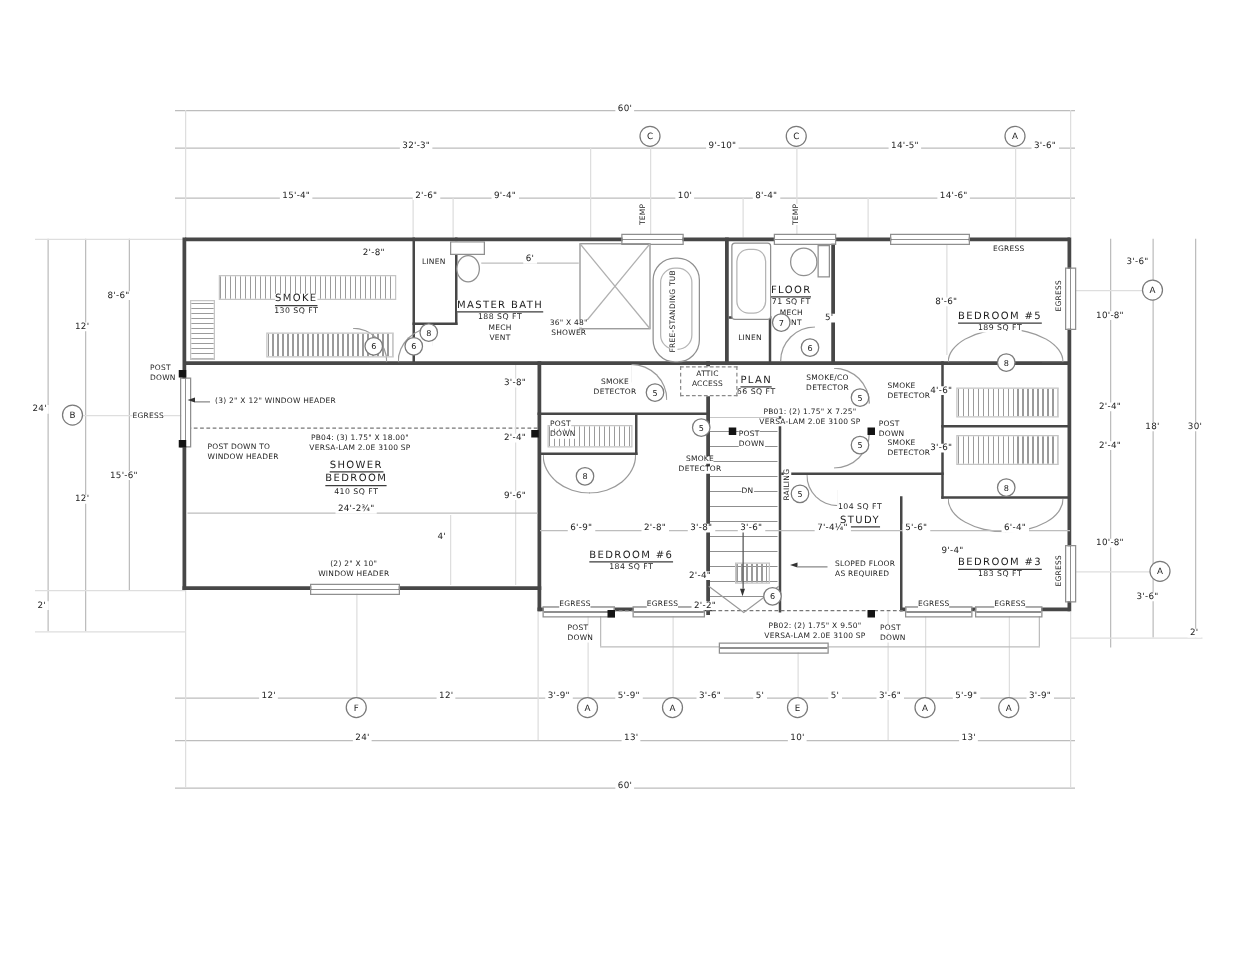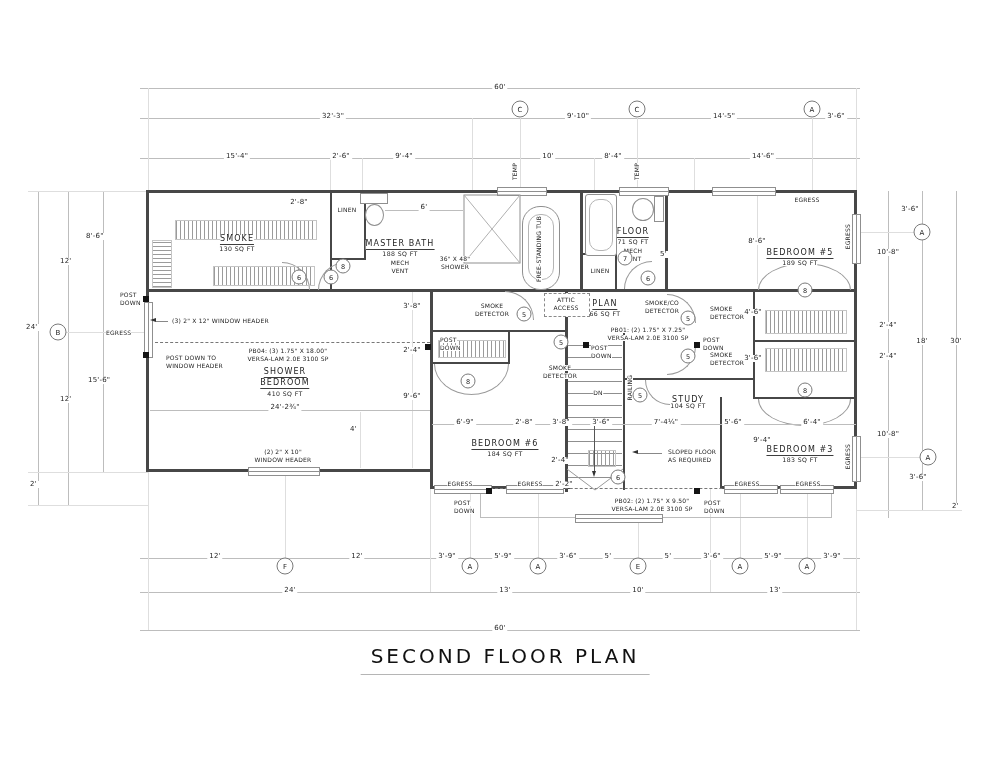--- a/index.html
+++ b/index.html
@@ -319,21 +319,21 @@
   <span class="t nt c" style="left:600px;top:268px">LINEN</span>
   <span class="t rm c" style="left:800px;top:249px">BEDROOM #5</span>
   <span class="t ar c" style="left:800px;top:260px">189 SQ FT</span>
   <span class="t rm c" style="left:605px;top:300px">PLAN</span>
   <span class="t ar c" style="left:605px;top:311px">66 SQ FT</span>
   <span class="t rm c" style="left:285px;top:368px">SHOWER</span>
   <span class="t rm c" style="left:285px;top:379px">BEDROOM</span>
   <span class="t ar c" style="left:285px;top:391px">410 SQ FT</span>
   <span class="t rm c" style="left:505px;top:440px">BEDROOM #6</span>
   <span class="t ar c" style="left:505px;top:451px">184 SQ FT</span>
-  <span class="t rm c" style="left:688px;top:396px">STUDY</span>
+  <span class="t rm c" style="left:688px;top:412px">STUDY</span>
   <span class="t ar c" style="left:688px;top:403px">104 SQ FT</span>
   <span class="t rm c" style="left:800px;top:446px">BEDROOM #3</span>
   <span class="t ar c" style="left:800px;top:457px">183 SQ FT</span>
   <div class="dashbox" style="left:544px;top:293px;width:44px;height:22px"></div>
   <span class="t nt c" style="left:566px;top:297px">ATTIC</span>
   <span class="t nt c" style="left:566px;top:305px">ACCESS</span>
 
   <span class="t dim c" style="left:299px;top:199px">2'-8"</span>
   <div class="hl" style="left:385px;top:210px;width:78px"></div>
   <span class="t dim c" style="left:424px;top:204px">6'</span>
@@ -410,14 +410,13 @@
   <span class="t nt" style="left:710px;top:314px">DETECTOR</span>
   <span class="t nt" style="left:710px;top:352px">SMOKE</span>
   <span class="t nt" style="left:710px;top:360px">DETECTOR</span>
   <span class="t nt c" style="left:598px;top:390px">DN</span>
   <span class="t nt v" style="left:627px;top:375px">RAILING</span>
   <div class="tri-l" style="left:632px;top:450px"></div>
   <div class="hl" style="left:638px;top:453px;width:24px;background:#888"></div>
   <span class="t nt" style="left:668px;top:449px">SLOPED FLOOR</span>
   <span class="t nt" style="left:668px;top:457px">AS REQUIRED</span>
 
-  <div id="title">SECOND FLOOR PLAN</div>
 </div>
 
 </body></html>

